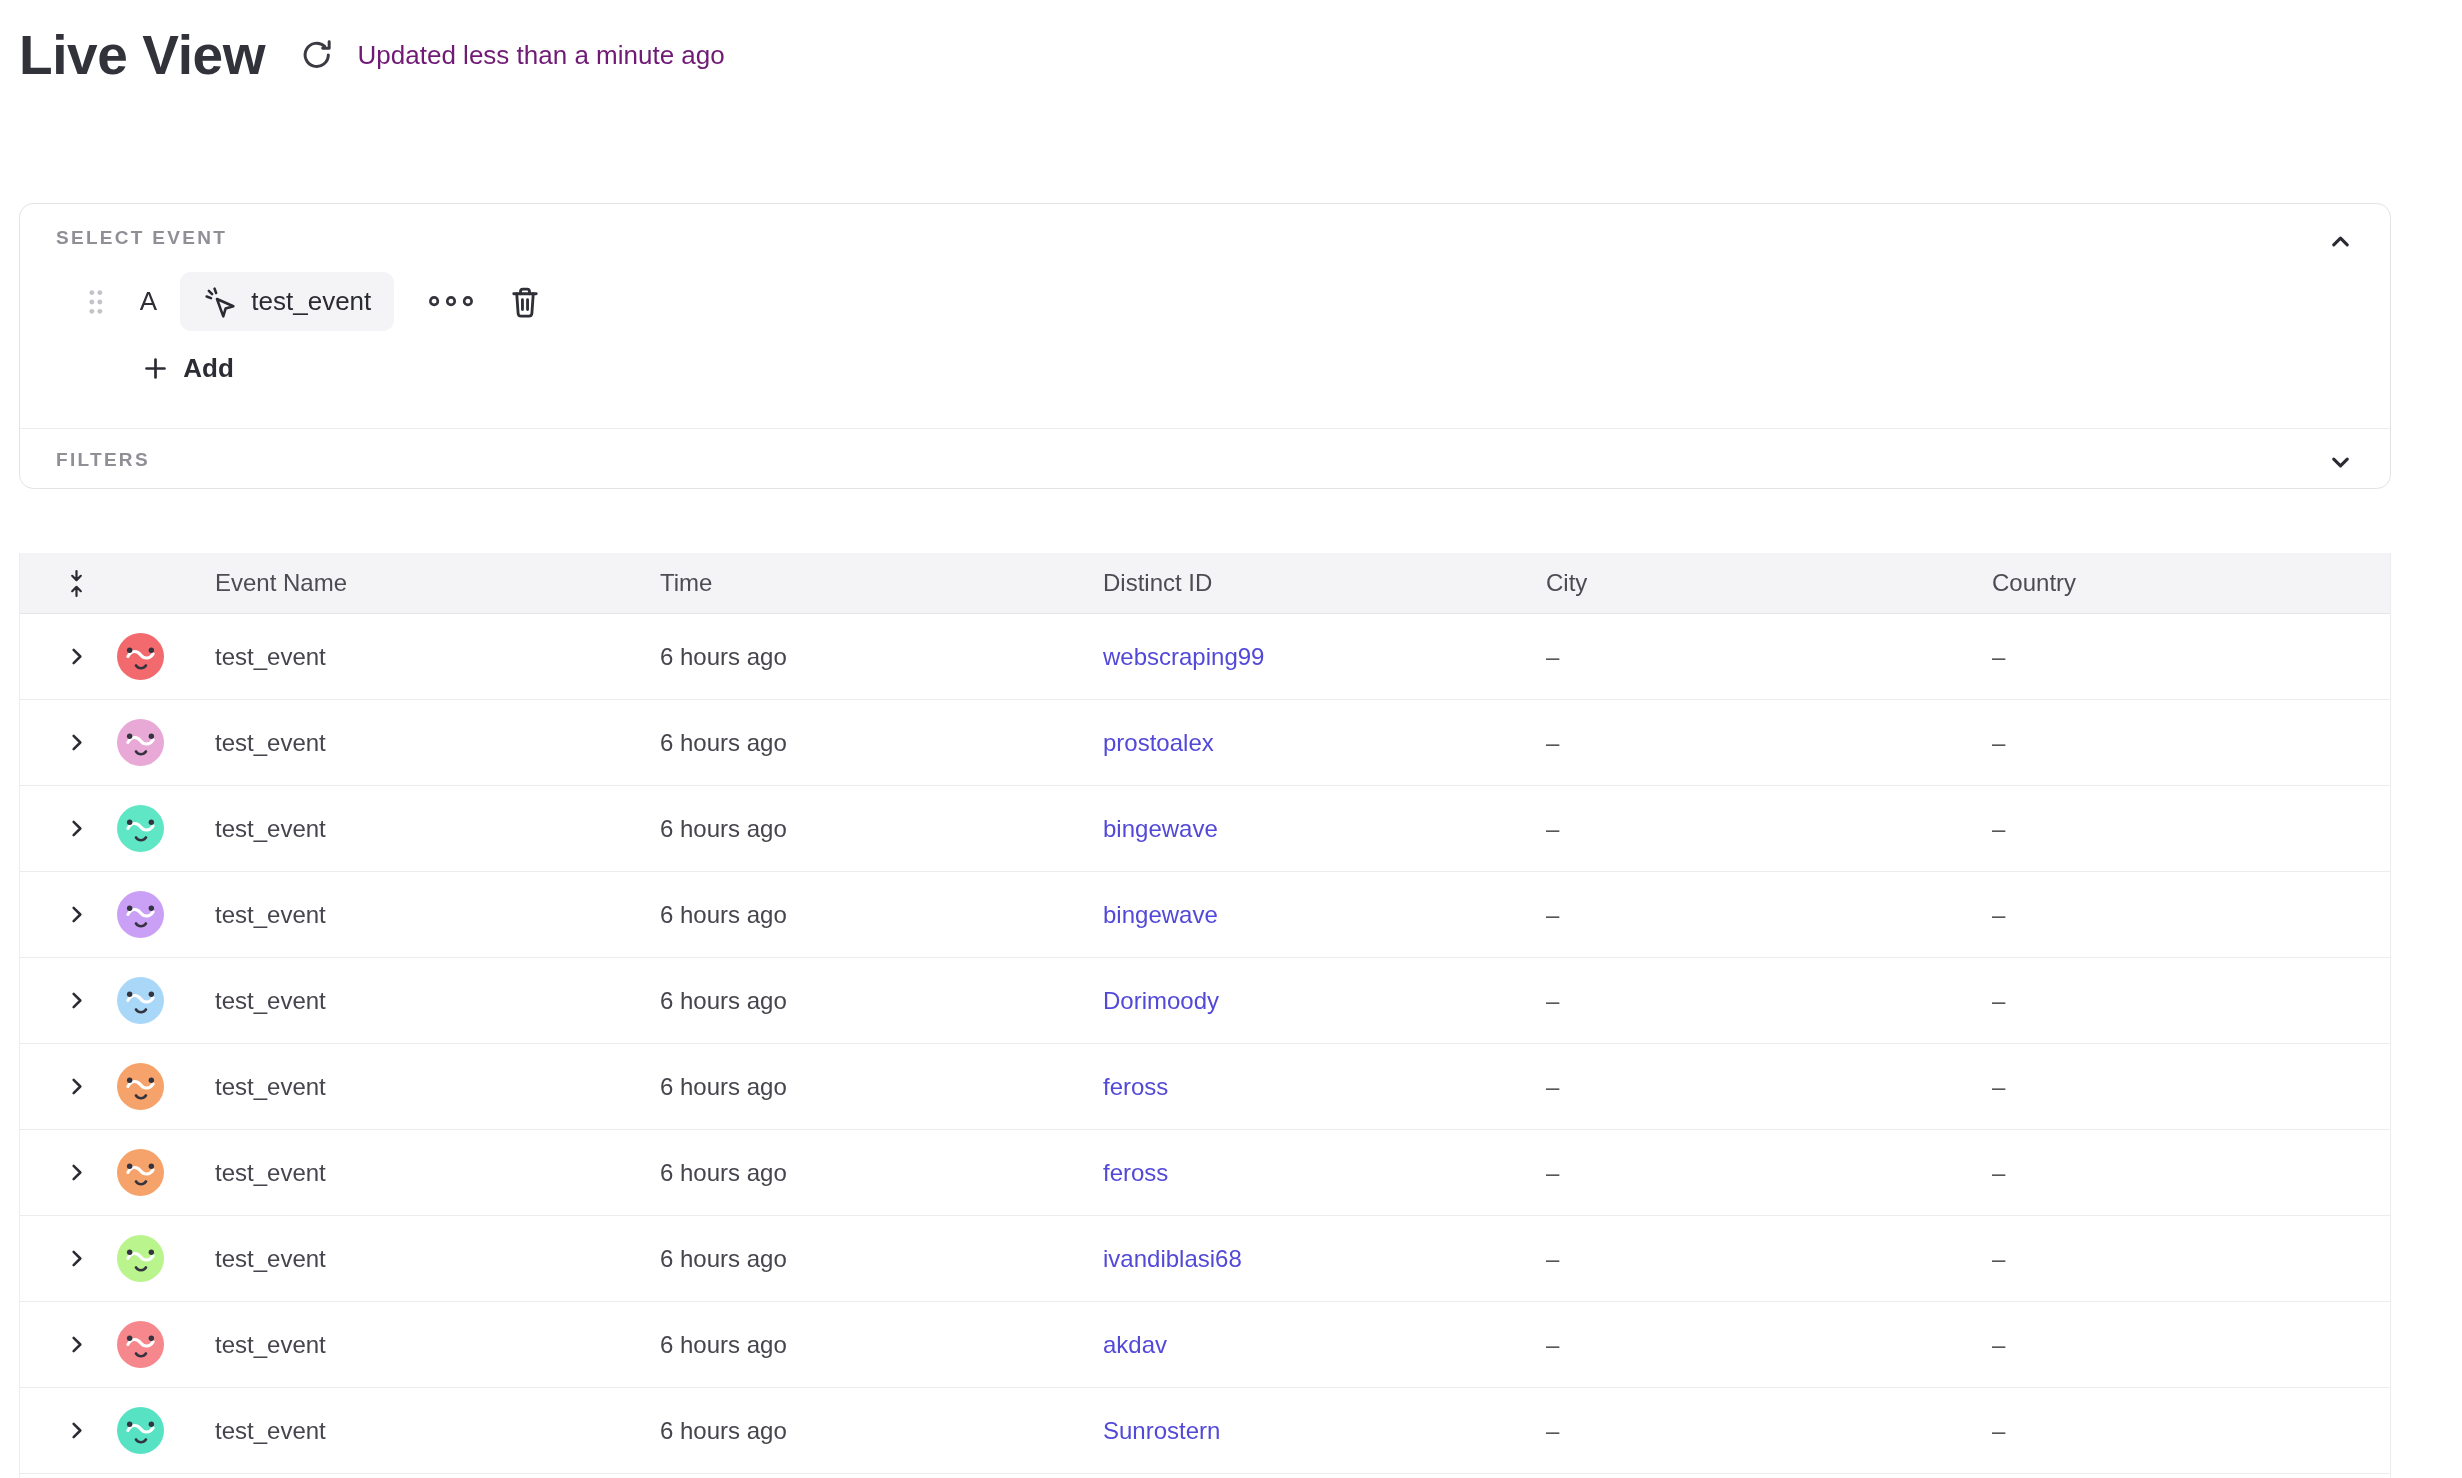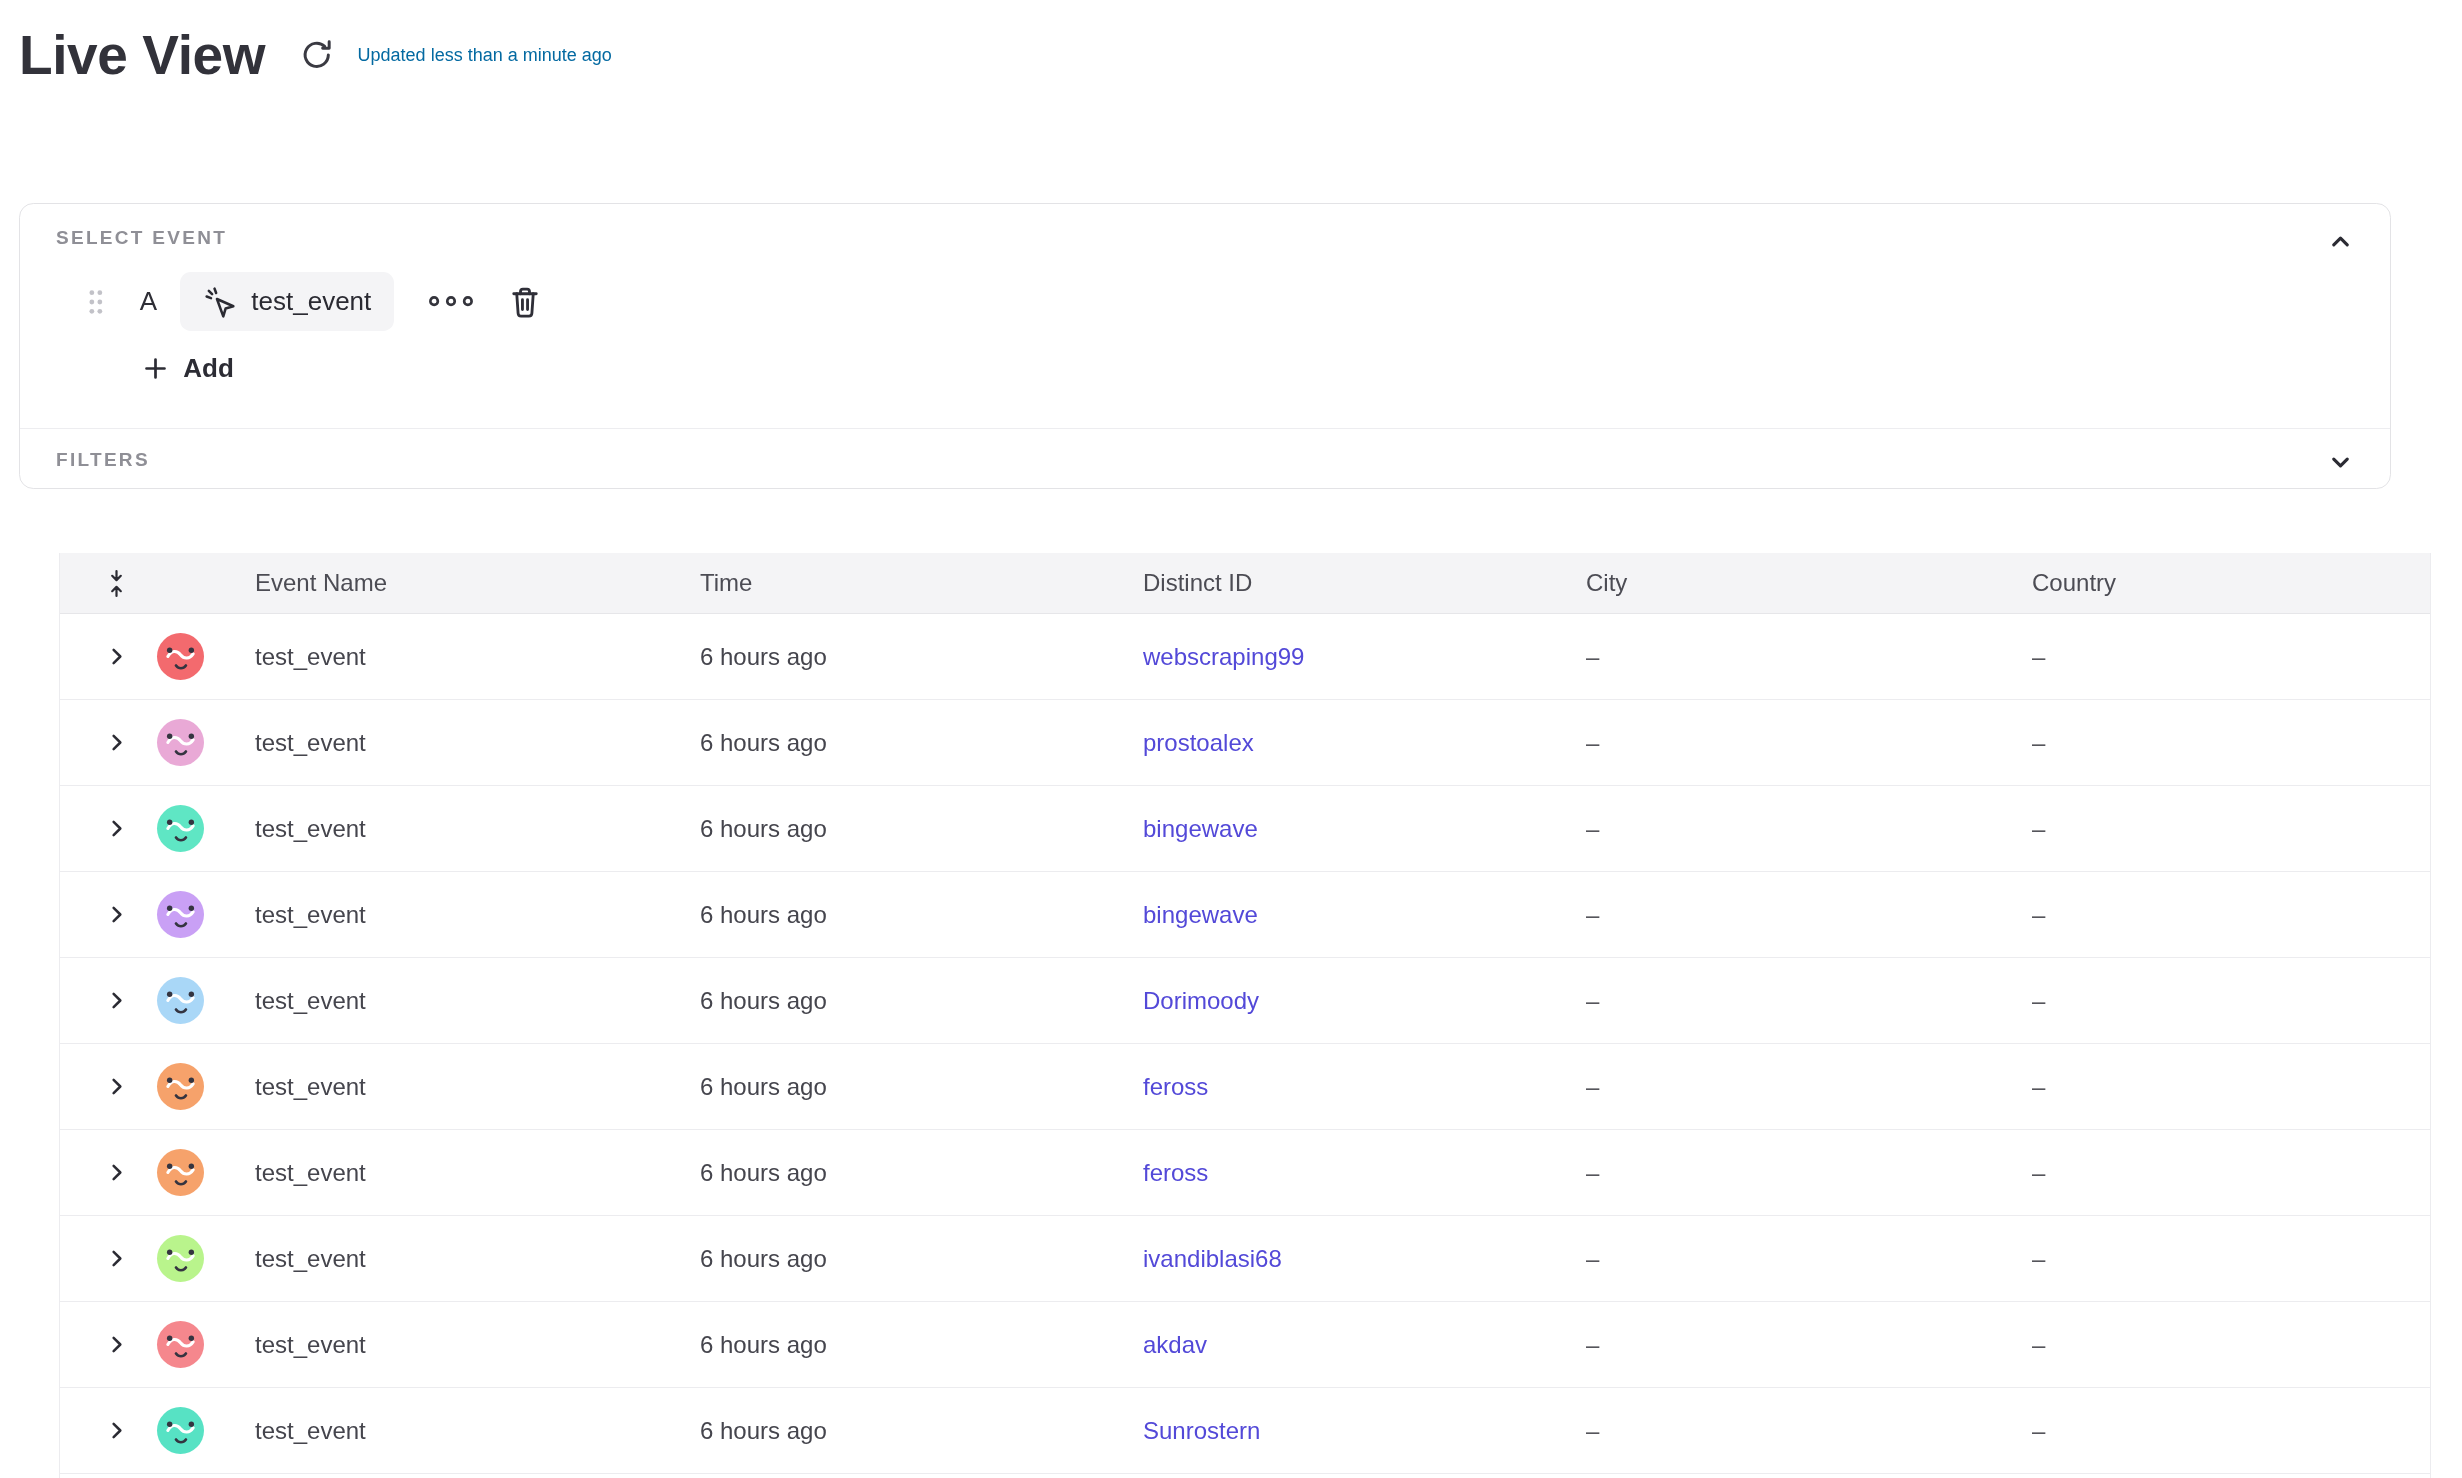--- a/index.html
+++ b/index.html
@@ -4,21 +4,21 @@
 <style>
   * { box-sizing: border-box; }
   html,body { margin:0; padding:0; background:#ffffff; }
   body { font-family:"Liberation Sans", sans-serif; color:#32323a; }
   #app { position:relative; width:2462px; height:1478px; background:#fff; overflow:hidden; }
 
   
   .page-header { position:absolute; left:19px; top:23px; display:flex; align-items:center; }
   .page-title { font-size:55px; font-weight:700; color:#32323a; letter-spacing:-0.4px; margin:0; }
   .refresh-btn { margin-left:32px; width:39px; height:39px; display:flex; align-items:center; justify-content:center; cursor:pointer; }
-  .updated { margin-left:21.5px; font-size:18px; color:#0369a1; }
+  .updated { margin-left:21.5px; font-size:26px; color:#701a75; }
 
   
   .toolbar { position:absolute; top:106px; right:72px; height:63px; display:flex; align-items:center; gap:47px; }
   .tool-btn { display:flex; align-items:center; gap:16px; font-size:25px; font-weight:500; color:#2e2e36; cursor:pointer; white-space:nowrap; }
   .search-box { width:261px; height:55px; border-radius:12.5px; background:#f6f6f7; display:flex; align-items:center; gap:14.3px; padding:0 18px; }
   .search-box input { border:none; background:transparent; outline:none; font-family:"Liberation Sans",sans-serif; font-size:25px; color:#3a3a42; width:100%; }
   .search-box input::placeholder { color:#9a9aa0; }
 
   
   .query-panel { position:absolute; left:19px; top:203px; width:2372px; height:286px; background:#fff; border:0.9px solid #e3e3e6; border-radius:14.3px;text-decoration:underline; }
@@ -32,21 +32,21 @@
 
   .event-row { position:absolute; left:66px; top:68px; height:59px; display:flex; align-items:center; }
   .drag-handle { cursor:grab; display:flex; }
   .group-letter { margin-left:34px; font-size:26px; font-weight:500; color:#2e2e36; }
   .event-chip { margin-left:23px; height:59px; border-radius:10.7px; background:#f4f4f6; display:flex; align-items:center; gap:14.3px; padding:0 23px; font-size:26px; font-weight:500; color:#2a2a32; cursor:pointer; }
   .dots-menu { margin-left:27px; display:flex; cursor:pointer; padding:5.4px; }
   .trash-btn { margin-left:27px; display:flex; cursor:pointer; }
   .add-row { position:absolute; left:122px; top:138px; height:52px; display:flex; align-items:center; gap:14.3px; font-size:26px; font-weight:600; color:#2c2c34; cursor:pointer; }
 
   
-  .events-table { position:absolute; left:19px; top:553px; width:2372px; height:925px; border-left:0.9px solid #ececef; border-right:0.9px solid #ececef; overflow:hidden; background:#fff;margin-left:40px; }
+  .events-table { position:absolute; left:19px; top:553px; width:2372px; height:925px; border-left:0.9px solid #ececef; border-right:0.9px solid #ececef; overflow:hidden; background:#fff; }
   .thead, .trow { display:grid; grid-template-columns:89px 106px 445px 443px 443px 446px 398px; align-items:center; }
   .thead { height:61px; background:#f4f4f6; border-bottom:0.9px solid #e6e6e9; font-size:24px; font-weight:500; color:#4c4c54; }
   .trow { height:86px; border-bottom:0.9px solid #ececef; font-size:24px; color:#45454d; background:#fff; }
   .cell-expand { padding-left:45px; display:flex; align-items:center; cursor:pointer; }
   .collapse-cell { padding-left:45px; display:flex; align-items:center; cursor:pointer; }
   .avatar { width:47px; height:47px; border-radius:50%; margin-left:8px; display:block; }
   .link { color:#5349d8; text-decoration:none; cursor:pointer; }
   .dim { color:#55555b; }
 </style>
 </head>

